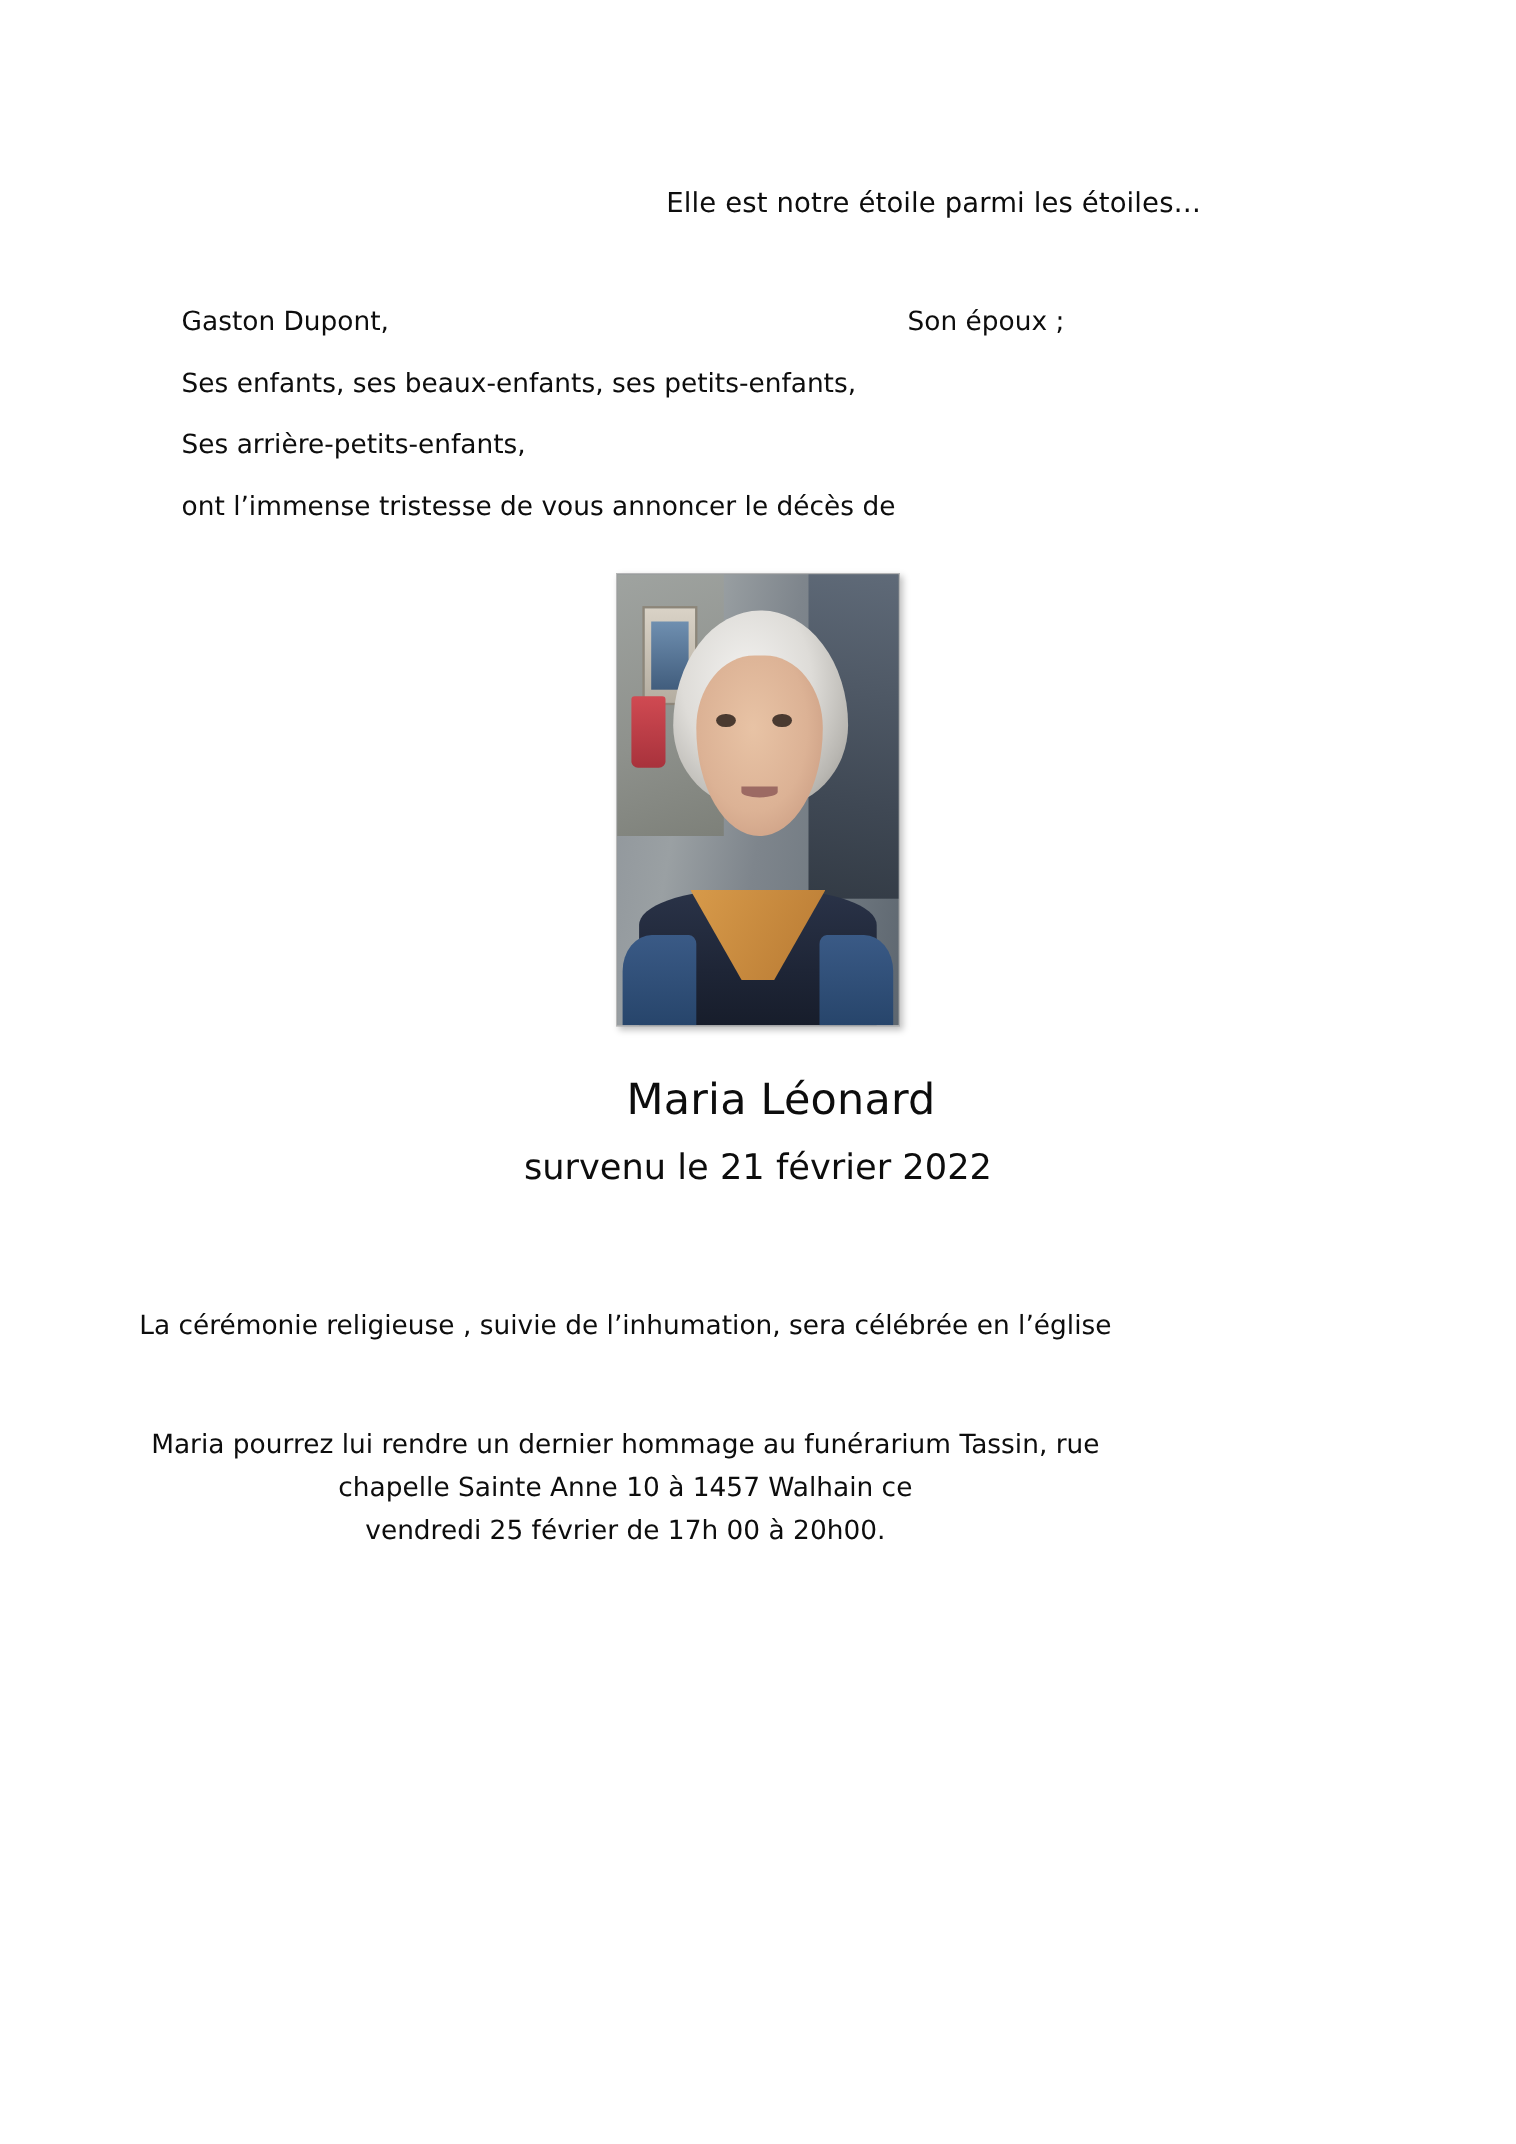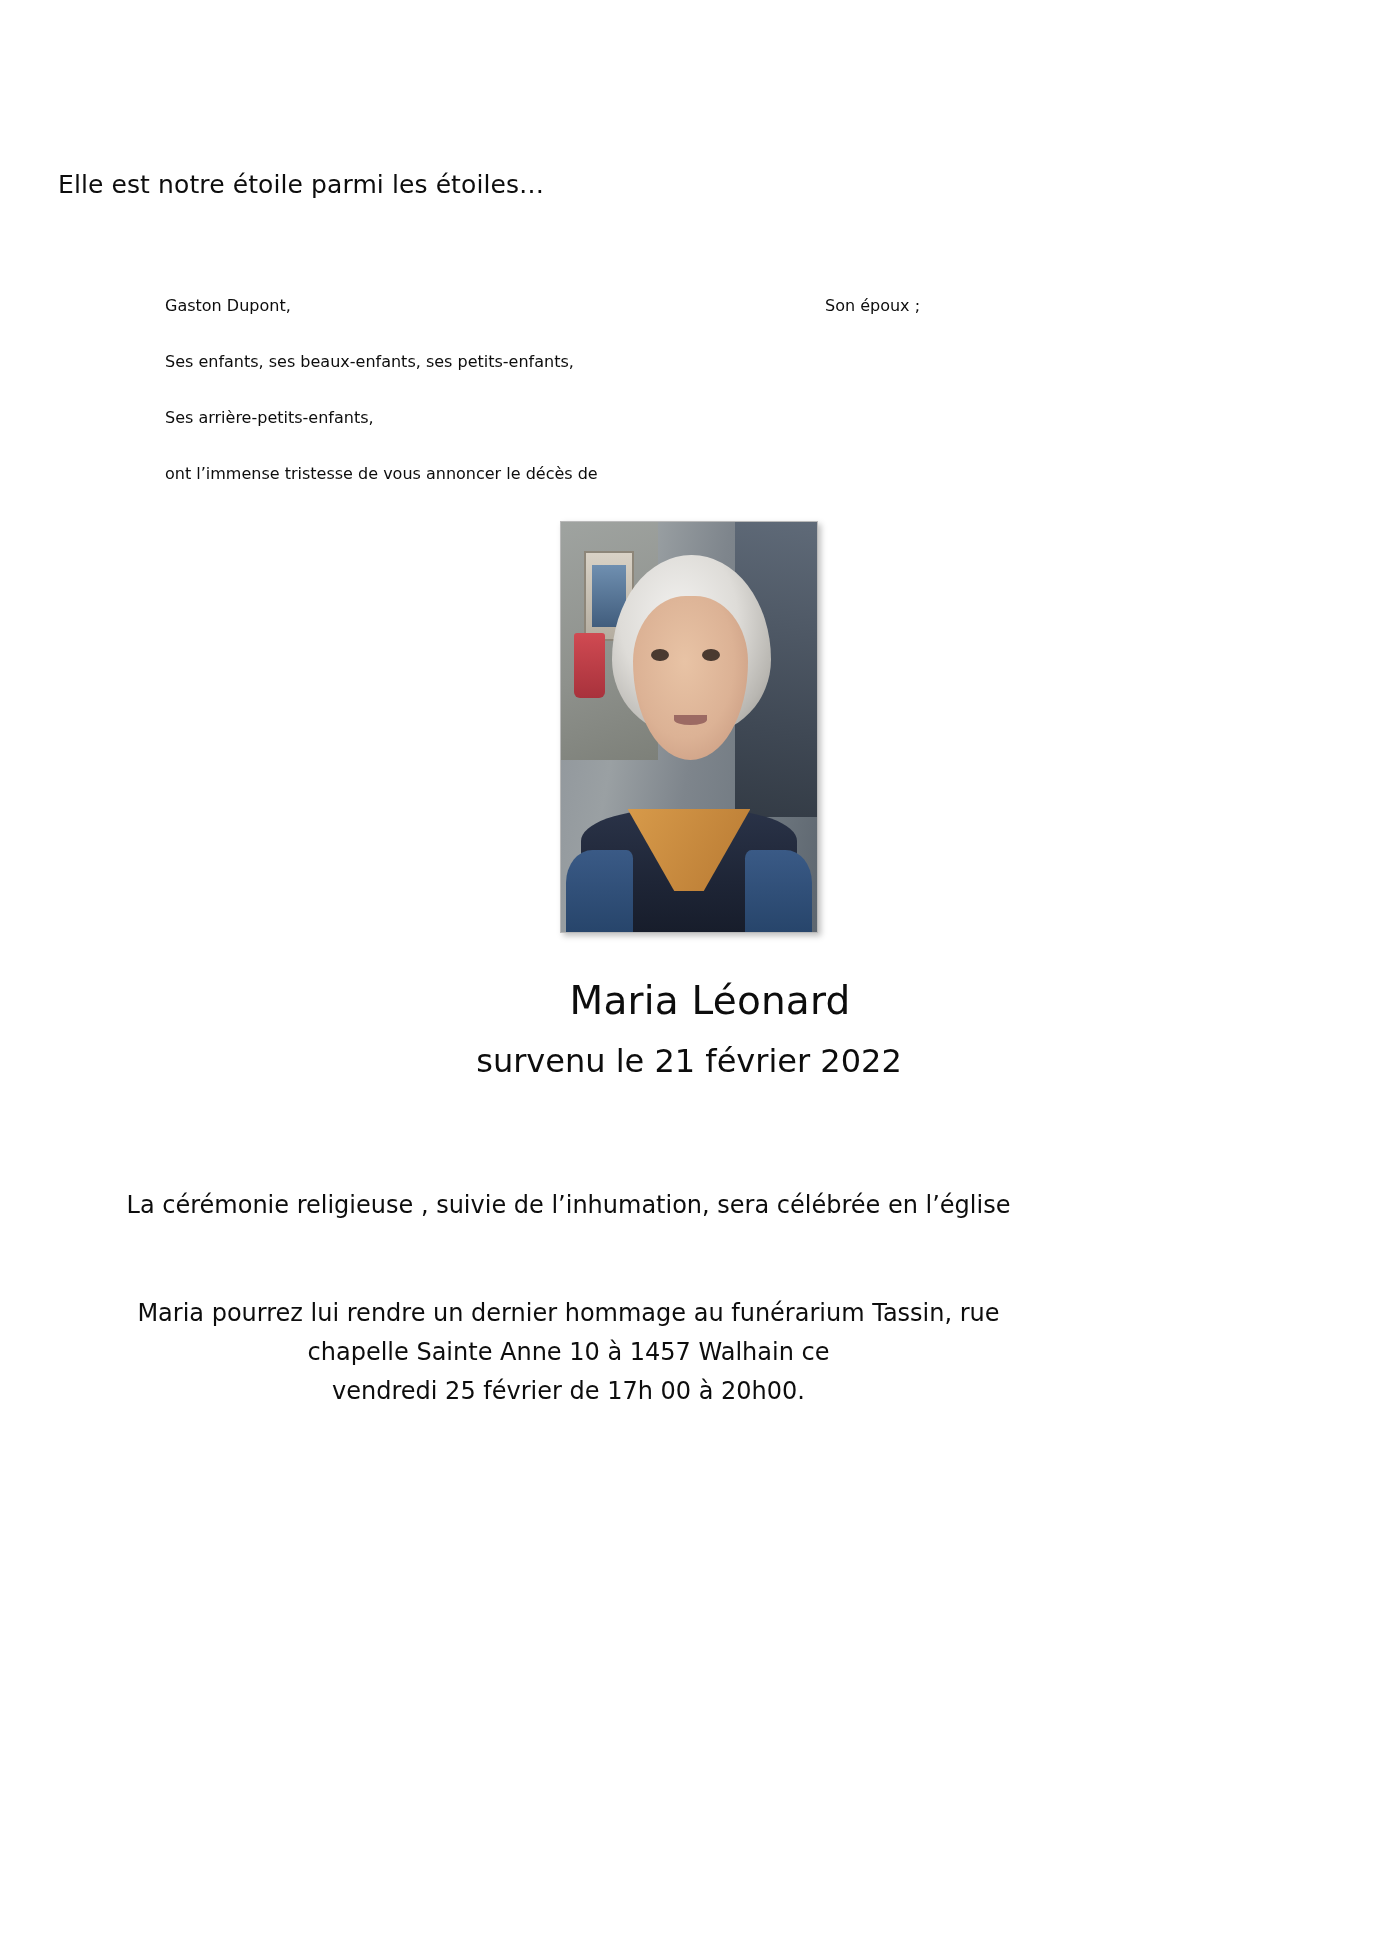--- a/index.html
+++ b/index.html
@@ -22,34 +22,34 @@
     inset: 0;
     background: #ffffff;
   }
 
   
   .epigraph {
     position: absolute;
     top: 170px;
     left: 0;
     width: 1092px;
-    text-align: left;
+    text-align: right;
     font-size: 25px;
     letter-spacing: 0.1px;
     padding-left: 58px;
     box-sizing: border-box;
   }
 
   
   .family {
     position: absolute;
-    top: 278px;
+    top: 264px;
     left: 165px;
     width: 1000px;
-    font-size: 16px;
+    font-size: 24px;
     line-height: 56px;
   }
   .family .row {
     position: relative;
     white-space: nowrap;
   }
   .family .spouse {
     position: absolute;
     left: 660px;
     top: 0;

